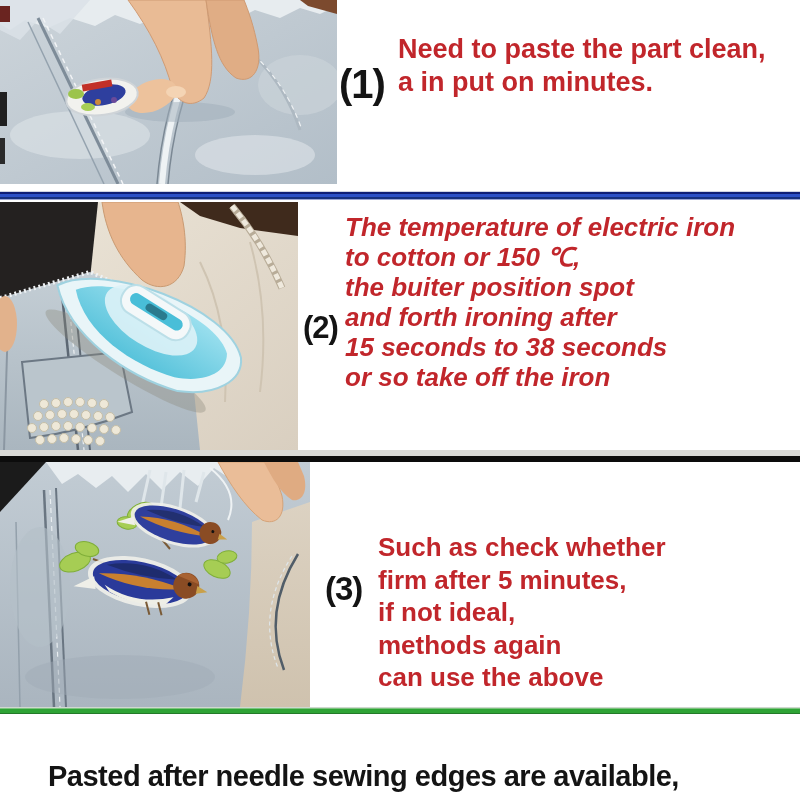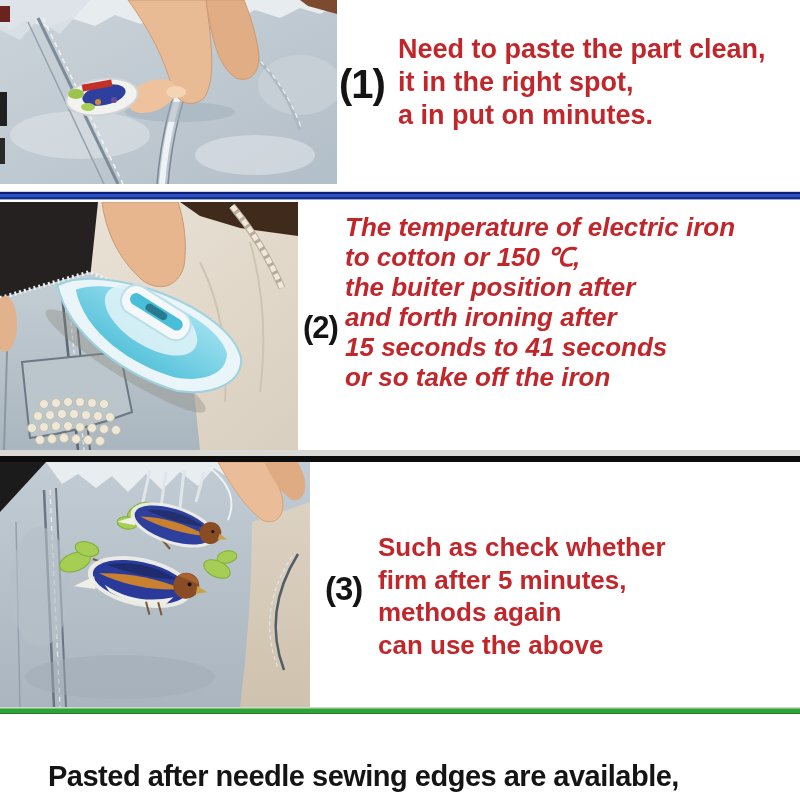--- a/index.html
+++ b/index.html
@@ -267,36 +267,36 @@
   <div class="divider" id="divider-gray"></div>
   <div class="divider" id="divider-black"></div>
   <div class="divider" id="divider-green"></div>
 
   <div class="step-num" id="num1">(1)</div>
   <div class="step-num" id="num2">(2)</div>
   <div class="step-num" id="num3">(3)</div>
 
   <div class="step-text" id="text1">
     <div>Need to paste the part clean,</div>
-    <div>it in the right spot,</div>
     <div>a in put on minutes.</div>
   </div>
 
   <div class="step-text" id="text2">
     <div>The temperature of electric iron</div>
     <div>to cotton or 150 ℃,</div>
-    <div>the buiter position after</div>
+    <div>the buiter position spot</div>
     <div>and forth ironing after</div>
-    <div>15 seconds to 41 seconds</div>
+    <div>15 seconds to 38 seconds</div>
     <div>or so take off the iron</div>
   </div>
 
   <div class="step-text" id="text3">
     <div>Such as check whether</div>
     <div>firm after 5 minutes,</div>
+    <div>if not ideal,</div>
     <div>methods again</div>
     <div>can use the above</div>
   </div>
 
   <div class="footer-text">
     <div>Pasted after needle sewing edges are available,</div>
     <div>and stronger</div>
   </div>
 
 </div>

